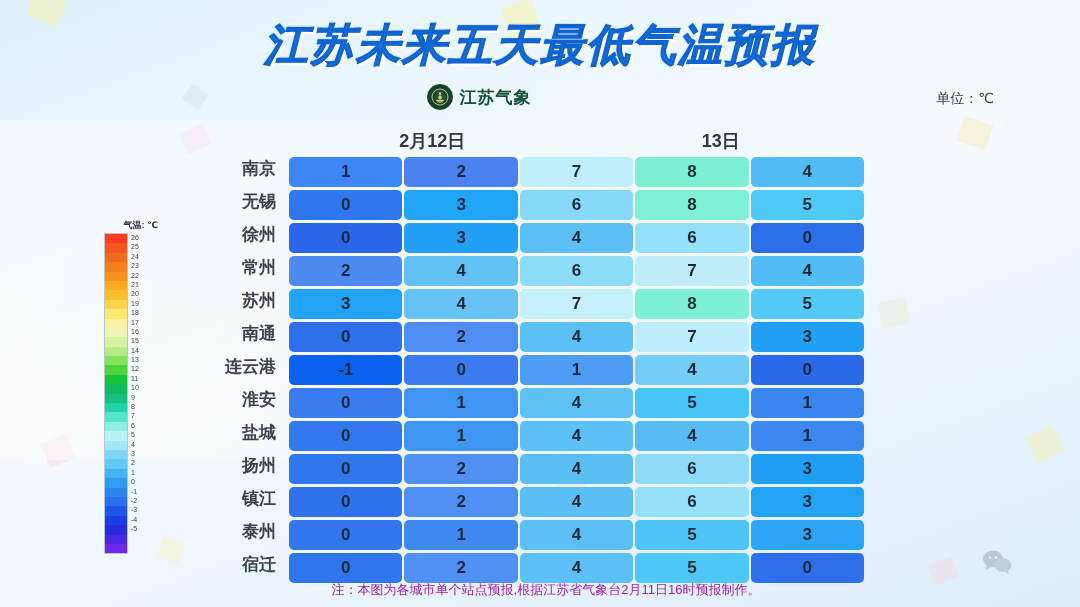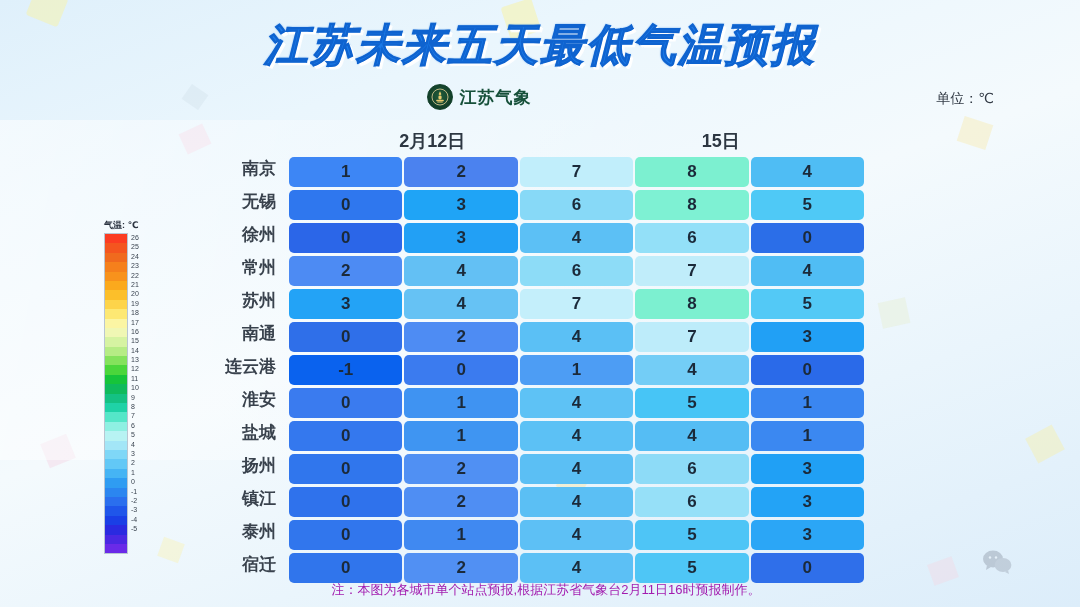--- a/index.html
+++ b/index.html
@@ -39,21 +39,21 @@
            align-items:center; justify-content:center; gap:7px;font-family:Liberation Mono, monospace; }
   .brand-logo { width:26px; height:26px; border-radius:50%;
                 background:radial-gradient(circle at 50% 45%, #1f5c3c 0%, #123d27 70%, #0c2d1d 100%);
                 border:1.5px solid #12402a; display:flex; align-items:center; justify-content:center; }
   .brand-logo svg { display:block; }
   .brand-name { font-size:17px; font-weight:bold; color:#16503a; letter-spacing:1px; }
   .unit { position:absolute; top:90px; right:86px; font-size:14px; color:#333b46; }
 
   
   .legend { position:absolute; left:104px; top:219px; width:54px; }
-  .legend-title { font-size:9px; color:#2b3340; font-weight:bold; margin-bottom:1px; white-space:nowrap; }
+  .legend-title { font-size:9px; color:#2b3340; font-weight:bold; margin-bottom:1px; white-space:nowrap;text-align:right; }
   .legend-body { display:flex; }
   .legend-bar { width:24px; border:1px solid #b9c6d2; display:flex; flex-direction:column; }
   .legend-bar i { display:block; flex:1 1 auto; height:9.4px; }
   .legend-ticks { display:flex; flex-direction:column; padding-left:3px; }
   .legend-ticks span { font-size:7px; line-height:9.4px; height:9.4px; color:#3a4450; }
 
   
   .table { position:absolute; left:195px; top:125px; width:670px; }
   .head-row { display:flex; height:32px; align-items:center; }
   .head-row .rowlabel { width:93px; }
@@ -181,21 +181,21 @@
         <span>-4</span>
         <span>-5</span>
       </div>
   </div>
 </div>
 
 <div class="table">
   <div class="head-row">
     <div class="rowlabel"></div>
     <div class="hcell">2月12日</div>
-    <div class="hcell">15日</div>
+    <div class="hcell">13日</div>
   </div>
   <div id="table-body">
       <div class="data-row">
         <div class="rowlabel">南京</div>
         <div class="cell" style="background: rgb(61, 134, 245);">1</div>
         <div class="cell" style="background: rgb(75, 130, 239);">2</div>
         <div class="cell" style="background: rgb(193, 238, 251);">7</div>
         <div class="cell" style="background: rgb(124, 240, 208);">8</div>
         <div class="cell" style="background: rgb(79, 189, 244);">4</div>
       </div>

